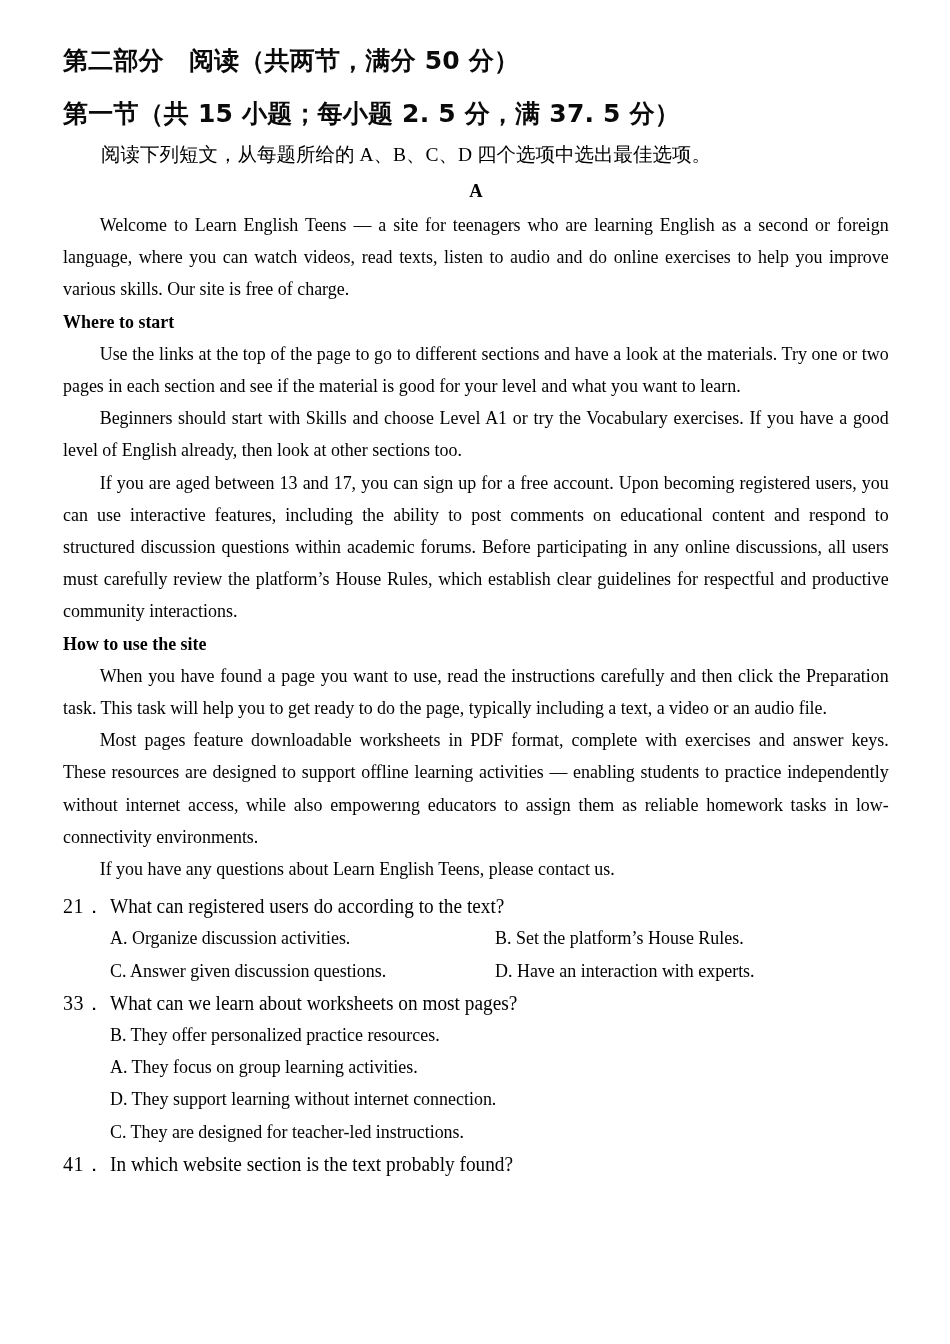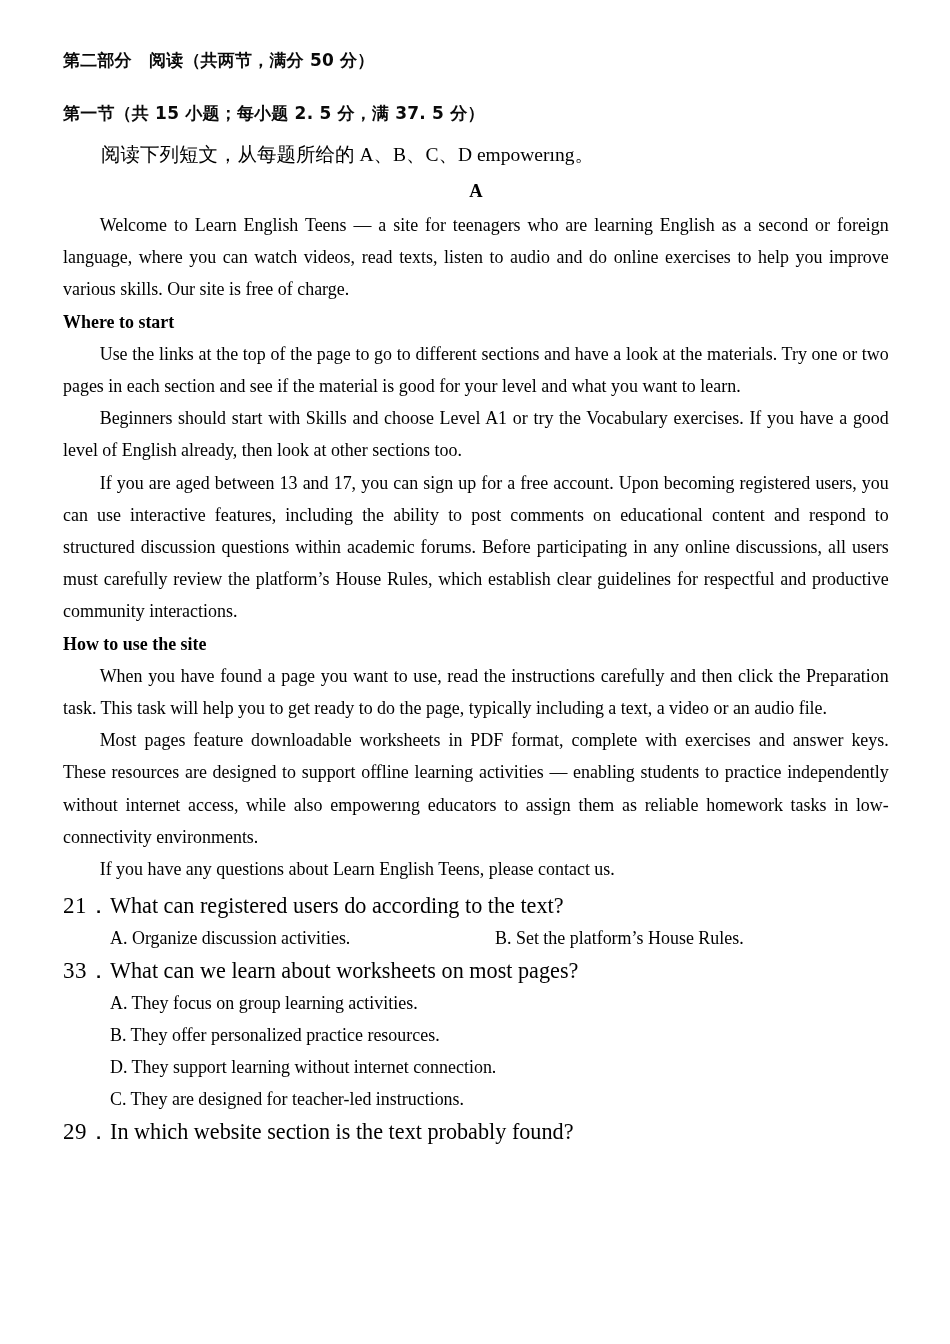--- a/index.html
+++ b/index.html
@@ -26,21 +26,21 @@
     position: absolute;
     left: 63px;
     top: 44px;
     width: 826px;
   }
 
   
   .cn-heading {
     font-family: "DejaVu Sans", "Liberation Sans", sans-serif;
     font-weight: bold;
-    font-size: 17px;
+    font-size: 25px;
     line-height: 33px;
     letter-spacing: 0.2px;
     white-space: nowrap;
     color: #0a0a0a;
   }
   .cn-heading.second {
     margin-top: 20px;
   }
   .cn-instruction {
     font-family: "Liberation Serif", "DejaVu Serif", serif;
@@ -89,21 +89,21 @@
     transform-origin: left center;
   }
 
   
   .questions {
     margin-top: 5px;
   }
   .q-block { margin: 0; }
   .q-stem {
     display: flex;
-    font-size: 23px;
+    font-size: 20px;
     line-height: 32.2px;
     font-family: "Liberation Serif", "DejaVu Serif", serif;
   }
   .q-num {
     width: 47px;
     flex: 0 0 47px;
     text-align: left;
     letter-spacing: 0.5px;
   }
   .q-text {
@@ -137,21 +137,21 @@
 </head>
 <body>
 
 <div class="page">
   <div class="content">
 
     <div class="cn-heading">第二部分　阅读（共两节，满分 50 分）</div>
 
     <div class="cn-heading second">第一节（共 15 小题；每小题 2. 5 分，满 37. 5 分）</div>
 
-    <div class="cn-instruction">阅读下列短文，从每题所给的 A、B、C、D empowerıng。</div>
+    <div class="cn-instruction">阅读下列短文，从每题所给的 A、B、C、D 四个选项中选出最佳选项。</div>
 
     <div class="passage-label">A</div>
 
     <div>
       <p class="para">Welcome to Learn English Teens — a site for teenagers who are learning English as a second or foreign language, where you can watch videos, read texts, listen to audio and do online exercises to help you improve various skills. Our site is free of charge.</p>
 
       <p class="subhead">Where to start</p>
 
       <p class="para">Use the links at the top of the page to go to different sections and have a look at the materials. Try one or two pages in each section and see if the material is good for your level and what you want to learn.</p>
 
@@ -172,43 +172,47 @@
 
       <div class="q-block">
         <div class="q-stem">
           <span class="q-num">21．</span>
           <span class="q-text">What can registered users do according to the text?</span>
         </div>
         <div class="opt-row two-col">
           <span class="opt">A. Organize discussion activities.</span>
           <span class="opt">B. Set the platform’s House Rules.</span>
         </div>
+        <div class="opt-row two-col">
+          <span class="opt">C. Answer given discussion questions.</span>
+          <span class="opt">D. Have an interaction with experts.</span>
+        </div>
       </div>
 
       <div class="q-block">
         <div class="q-stem">
           <span class="q-num">33．</span>
           <span class="q-text">What can we learn about worksheets on most pages?</span>
         </div>
         <div class="opt-row stacked">
+          <span class="opt">B. They offer personalized practice resources.</span>
+        </div>
+        <div class="opt-row stacked">
           <span class="opt">A. They focus on group learning activities.</span>
-        </div>
-        <div class="opt-row stacked">
-          <span class="opt">B. They offer personalized practice resources.</span>
         </div>
         <div class="opt-row stacked">
           <span class="opt">D. They support learning without internet connection.</span>
         </div>
         <div class="opt-row stacked">
           <span class="opt">C. They are designed for teacher-led instructions.</span>
         </div>
       </div>
 
       <div class="q-block">
         <div class="q-stem">
-          <span class="q-num">29．</span>
+          <span class="q-num">41．</span>
           <span class="q-text">In which website section is the text probably found?</span>
         </div>
       </div>
 
     </div>
   </div>
 </div>
 
 </body></html>

